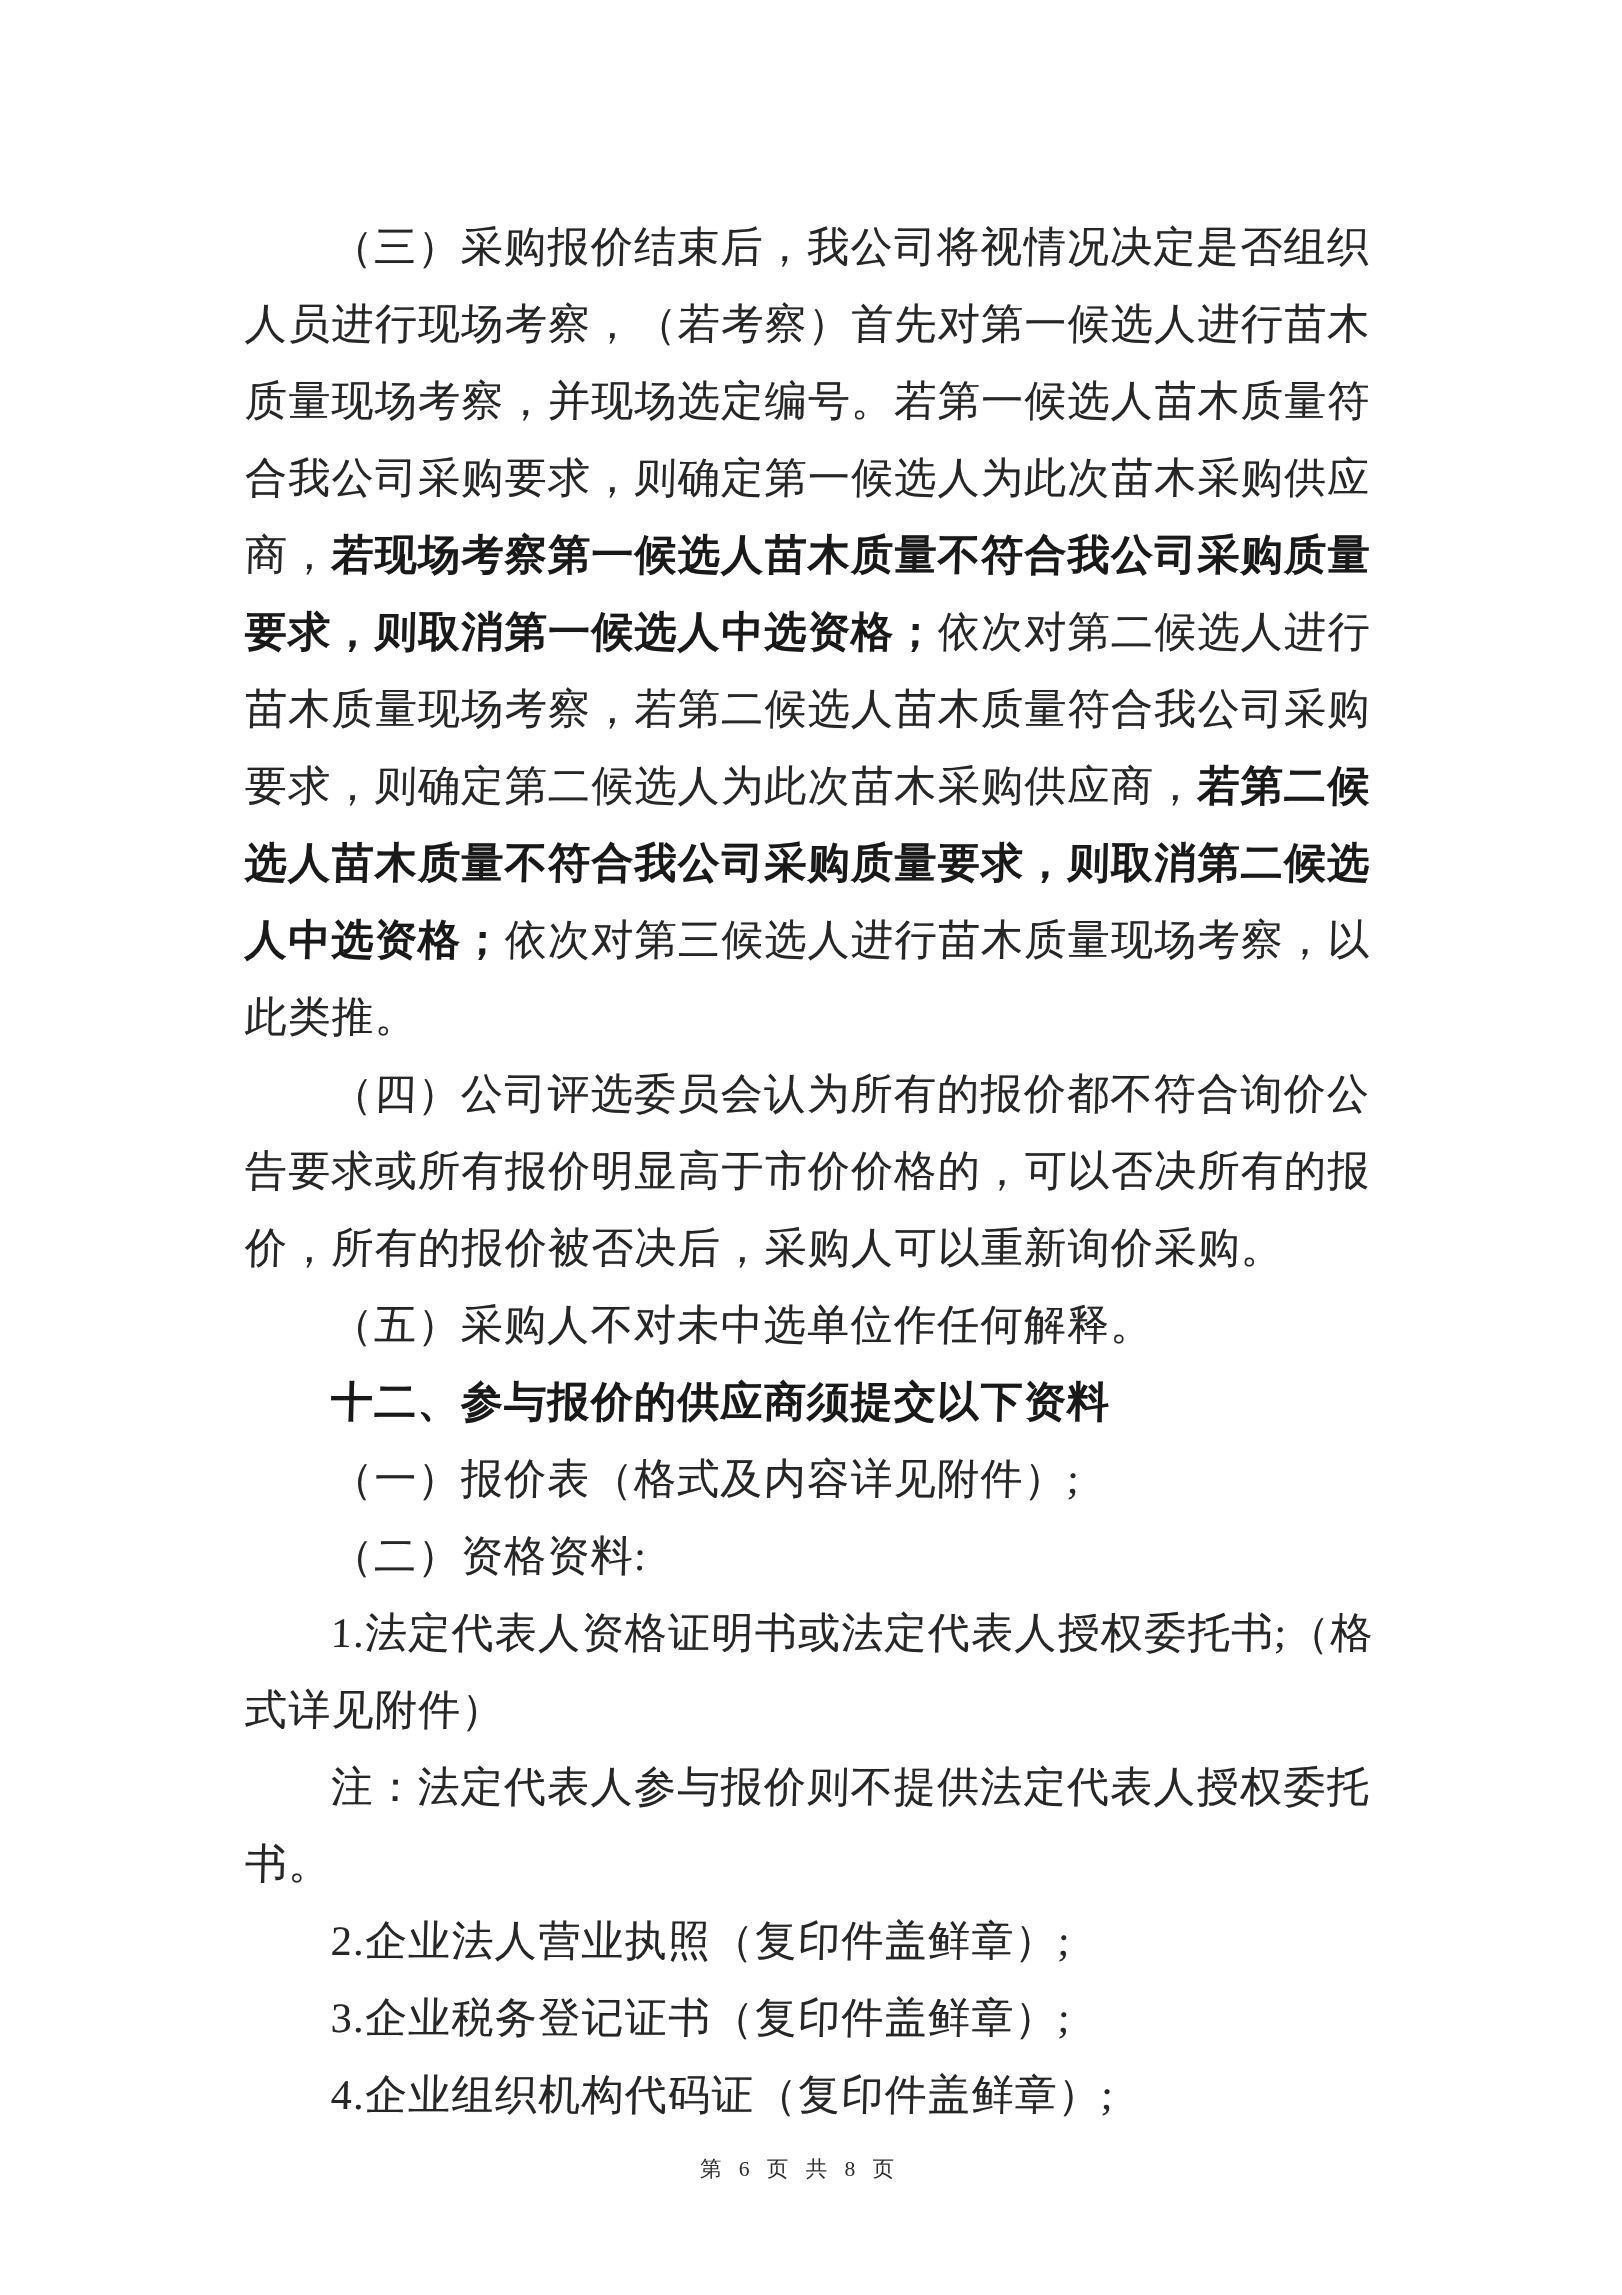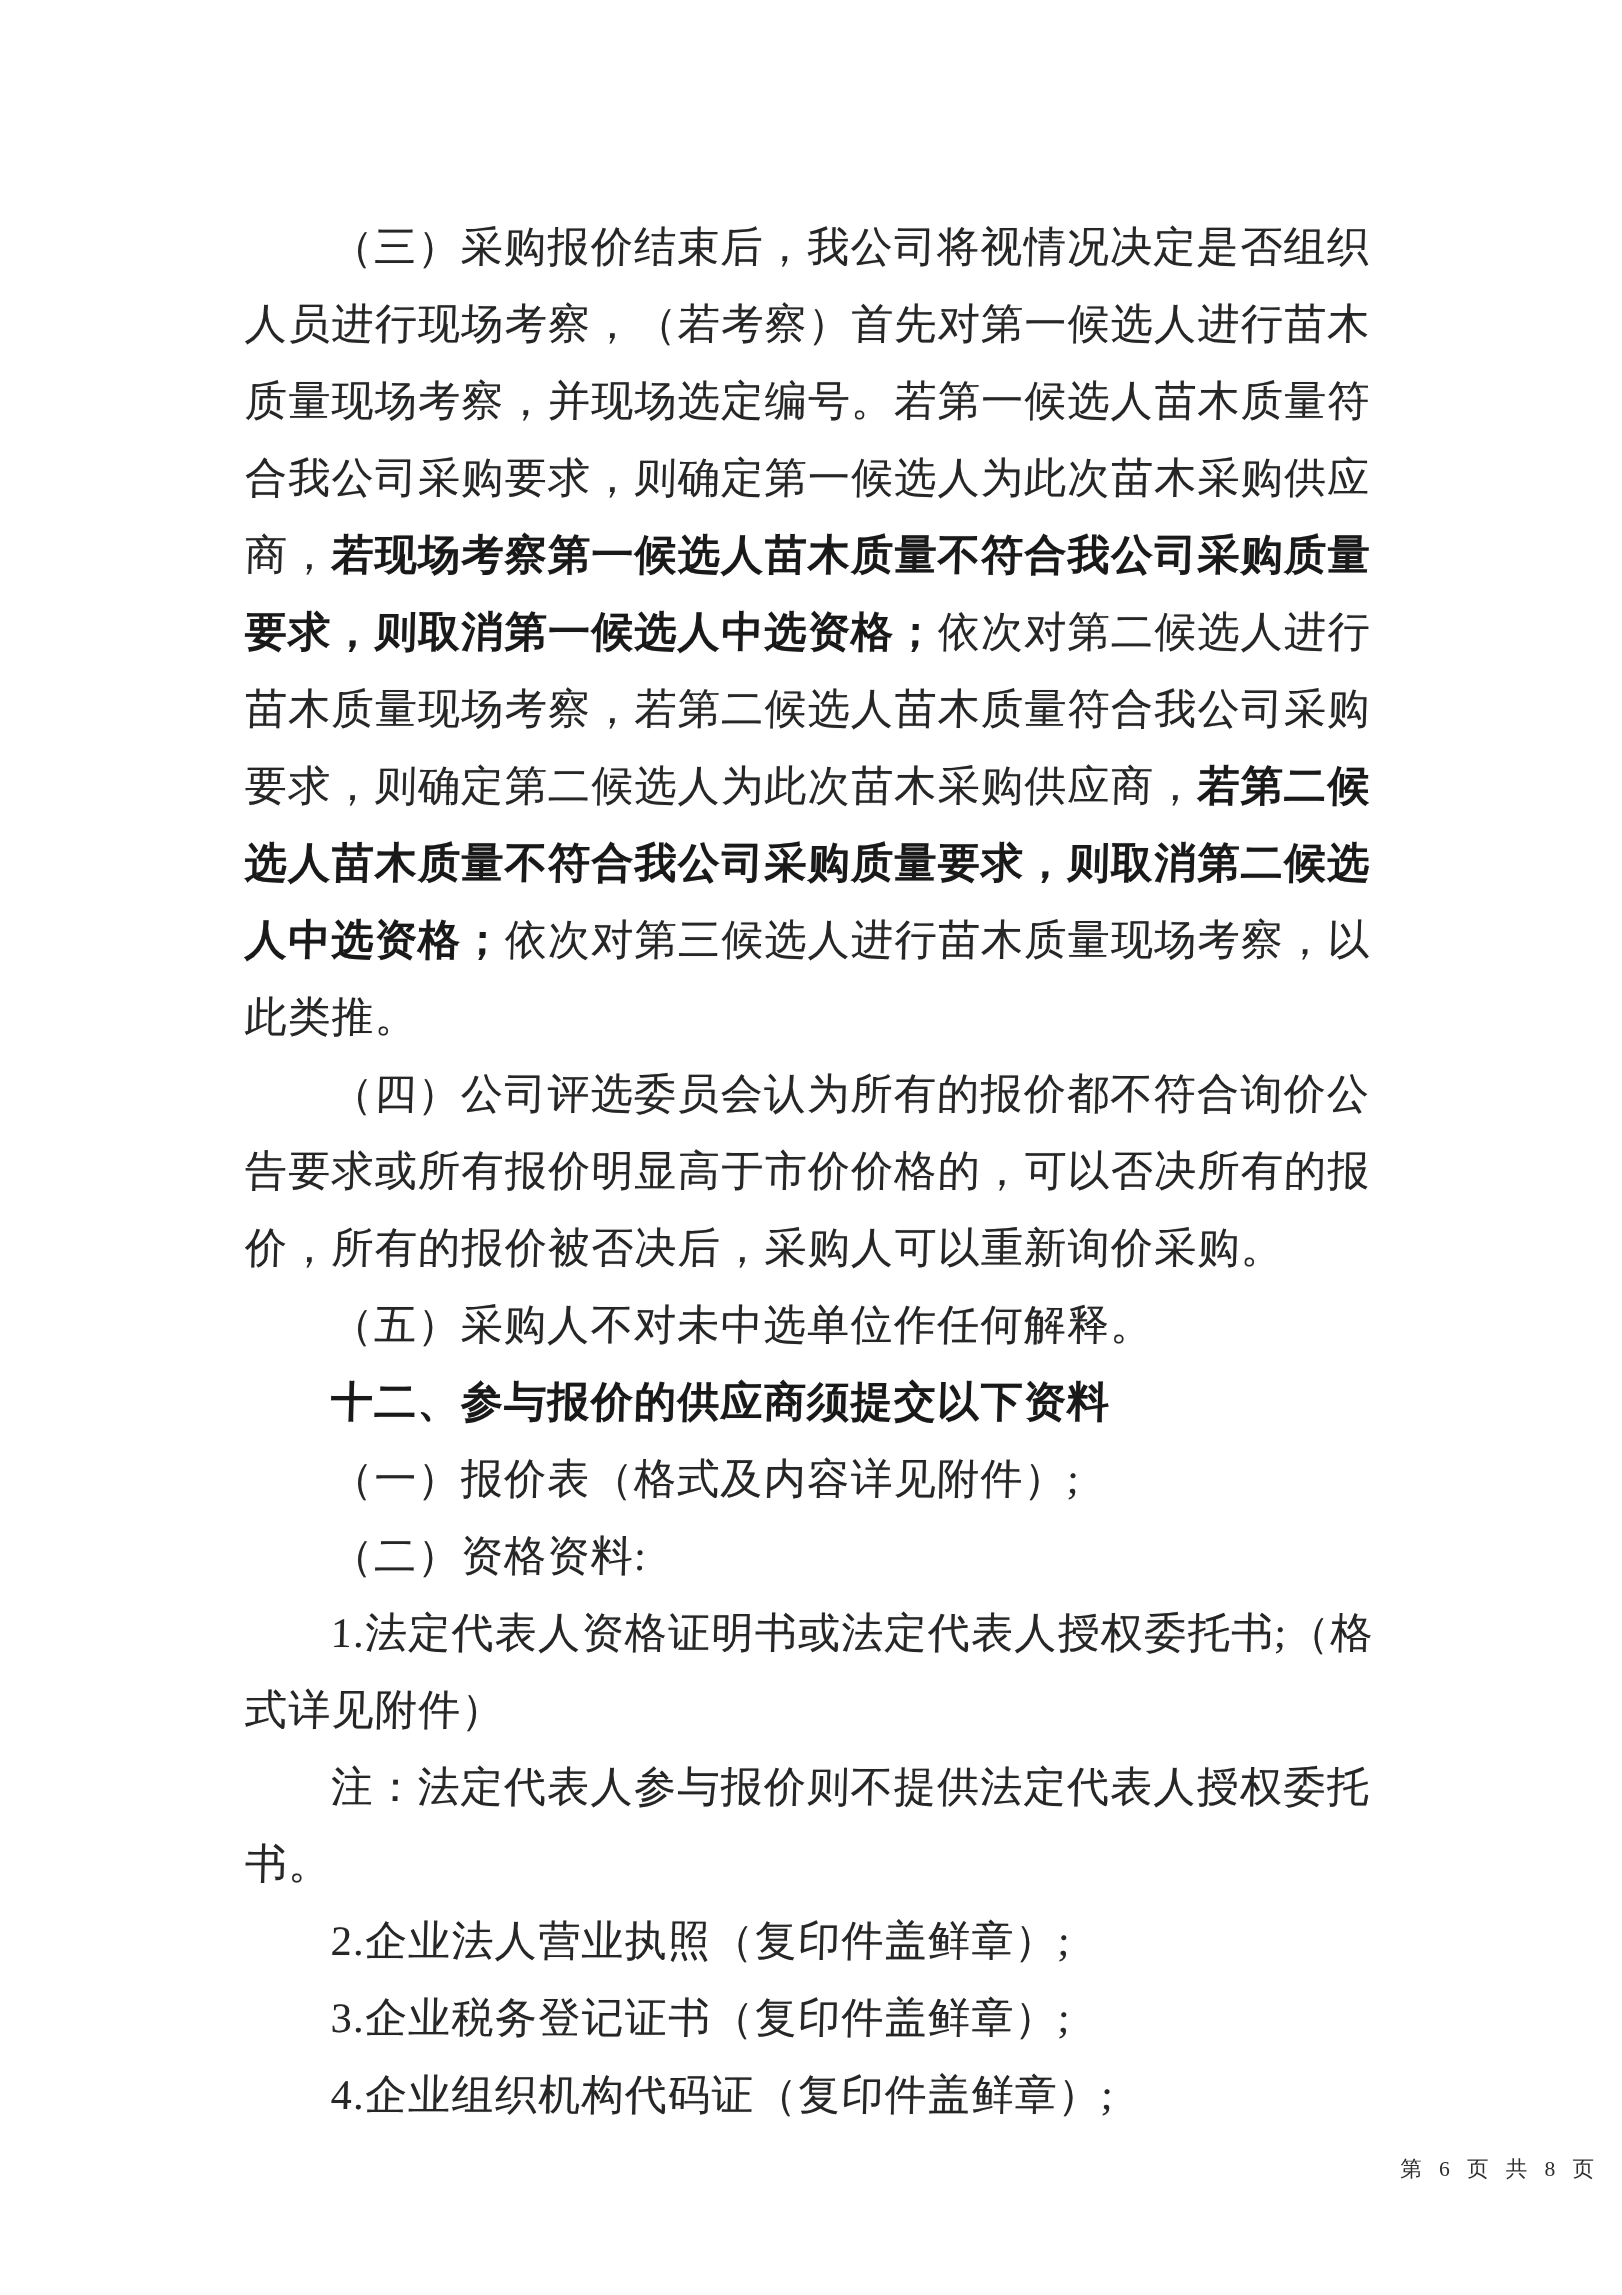--- a/index.html
+++ b/index.html
@@ -25,21 +25,21 @@
     font-family:"Liberation Serif","DejaVu Serif",serif;
     transform:skewX(-1.6deg);
     text-shadow:0 0 0.7px rgba(25,25,25,.38);
   }
   .line.indent{padding-left:86px;}
   .seg{display:inline;}
   .seg.b{font-weight:bold;color:#191919;}
   .footer{
     position:absolute;
     top:2154px;left:0;width:1600px;
-    text-align:right;
+    text-align:center;
     font-size:21.6px;
     letter-spacing:5.9px;
     color:#2e2e2e;
     font-family:"Liberation Serif","DejaVu Serif",serif;
   }
 </style>
 </head>
 <body>
 
 <div class="page">

